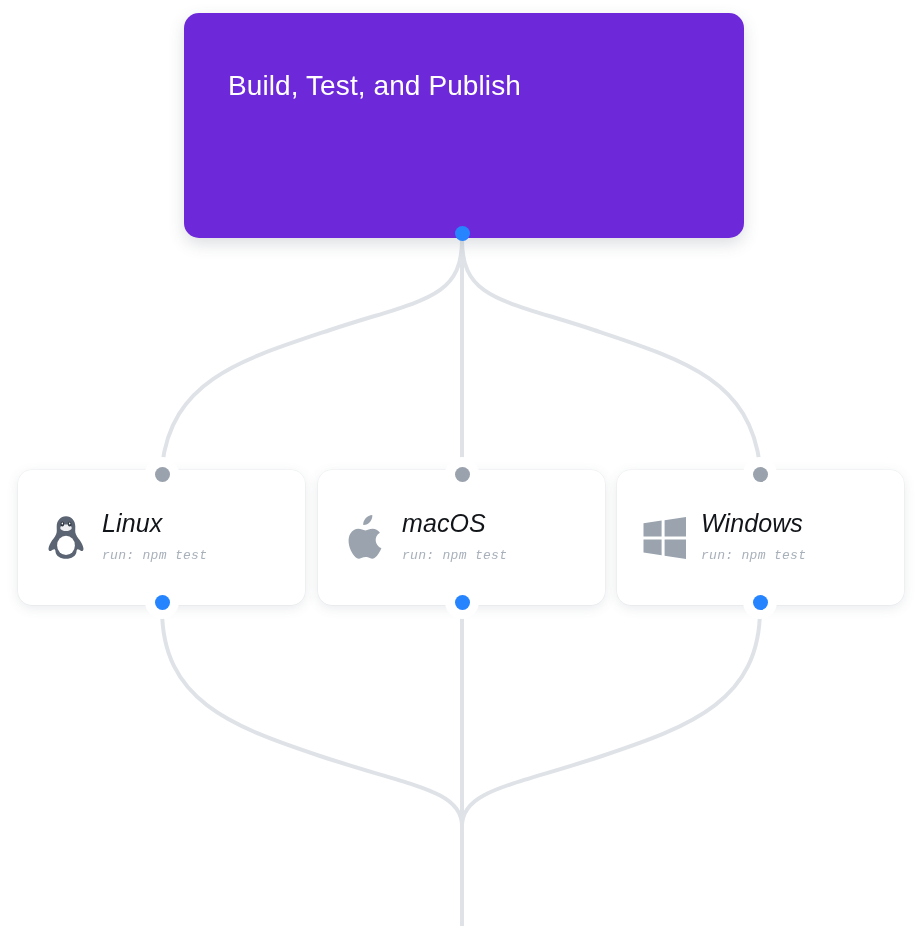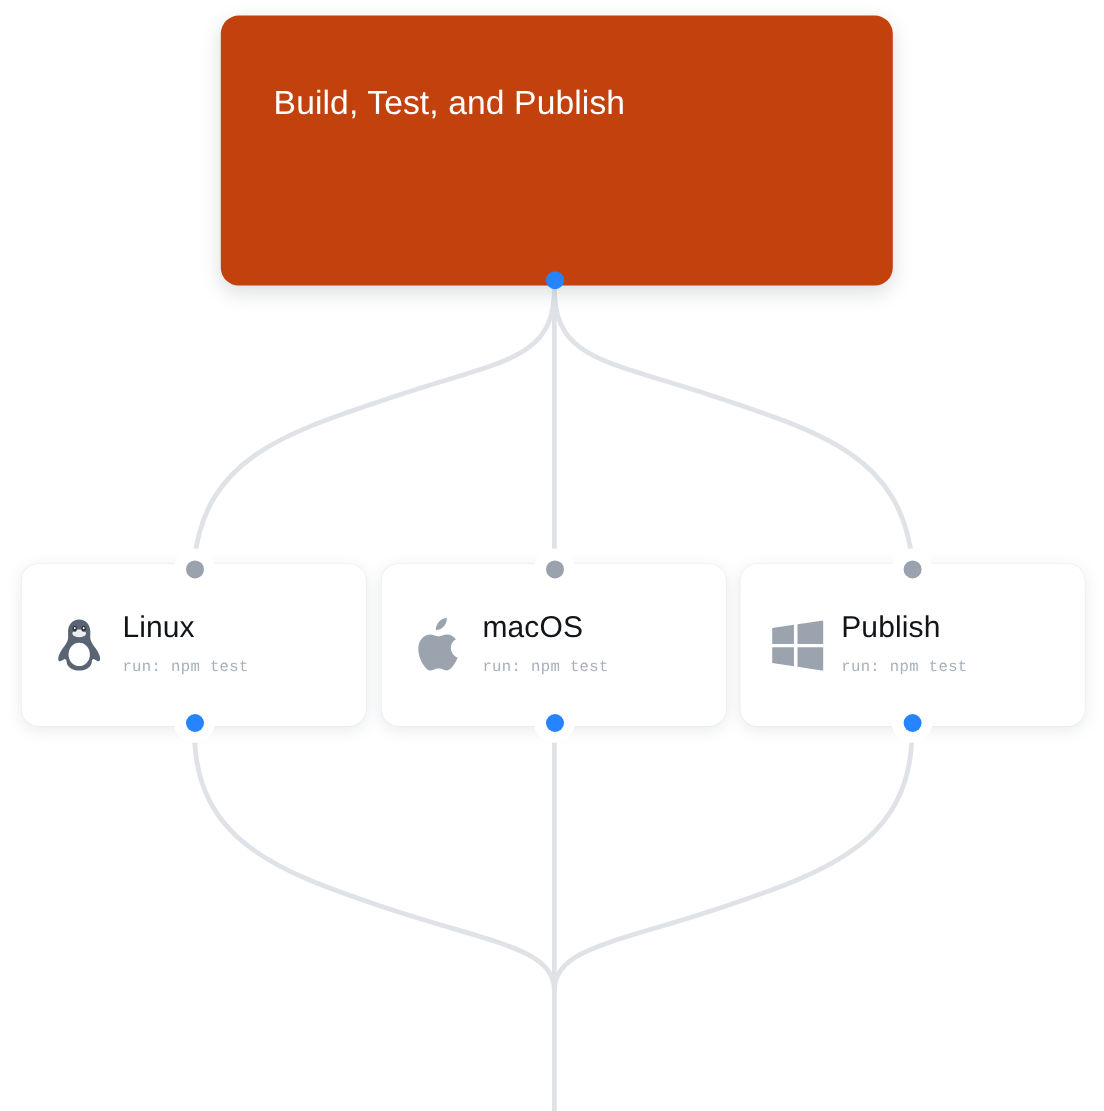--- a/index.html
+++ b/index.html
@@ -31,21 +31,21 @@
     pointer-events: none;
   }
 
   
   .trigger-node {
     position: absolute;
     left: 184px;
     top: 13px;
     width: 560px;
     height: 225px;
-    background: #c2410c;
+    background: #6d28d9;
     border-radius: 15px;
     box-shadow: 0 6px 16px rgba(60,70,90,0.18);
     box-sizing: border-box;
     padding: 56px 4px 0 44px;
   }
   .trigger-title {
     color: #ffffff;
     font-size: 28px;
     font-weight: 400;
     letter-spacing: 0.1px;
@@ -98,21 +98,21 @@
     width: 52px;
     min-width: 52px;
     height: 54px;
     display: flex;
     align-items: center;
     justify-content: center;
     margin-right: 10px;
   }
   .job-icon svg { display: block; }
 
-  .job-text { display: flex; flex-direction: column; justify-content: center; }
+  .job-text { display: flex; flex-direction: column; justify-content: center; font-style: italic; }
   .job-name {
     color: #111418;
     font-size: 25px;
     font-weight: 400;
     line-height: 29px;
     letter-spacing: 0.1px;
     white-space: nowrap;
   }
   .job-run {
     margin-top: 6px;
@@ -226,21 +226,21 @@
   <div class="job-card c2">
     <div class="job-icon">
       <svg width="46" height="44" viewBox="0 0 46 44" aria-hidden="true">
         <path fill="#9aa3ae" d="M1.5 7.3 L19.6 4.6 L19.6 20.6 L1.5 20.6 Z"></path>
         <path fill="#9aa3ae" d="M22.6 4.15 L44.0 1.0 L44.0 20.6 L22.6 20.6 Z"></path>
         <path fill="#9aa3ae" d="M1.5 23.4 L19.6 23.4 L19.6 39.2 L1.5 36.6 Z"></path>
         <path fill="#9aa3ae" d="M22.6 23.4 L44.0 23.4 L44.0 43.0 L22.6 39.7 Z"></path>
       </svg>
     </div>
     <div class="job-text">
-      <div class="job-name">Publish</div>
+      <div class="job-name">Windows</div>
       <div class="job-run">run: npm test</div>
     </div>
   </div>
   <div class="handle-halo" style="left:760px; top:474px;"></div>
   <div class="handle-dot target" style="left:760px; top:474px;"></div>
   <div class="handle-halo" style="left:760px; top:602px;"></div>
   <div class="handle-dot source" style="left:760px; top:602px;"></div>
 
 </div>
 

